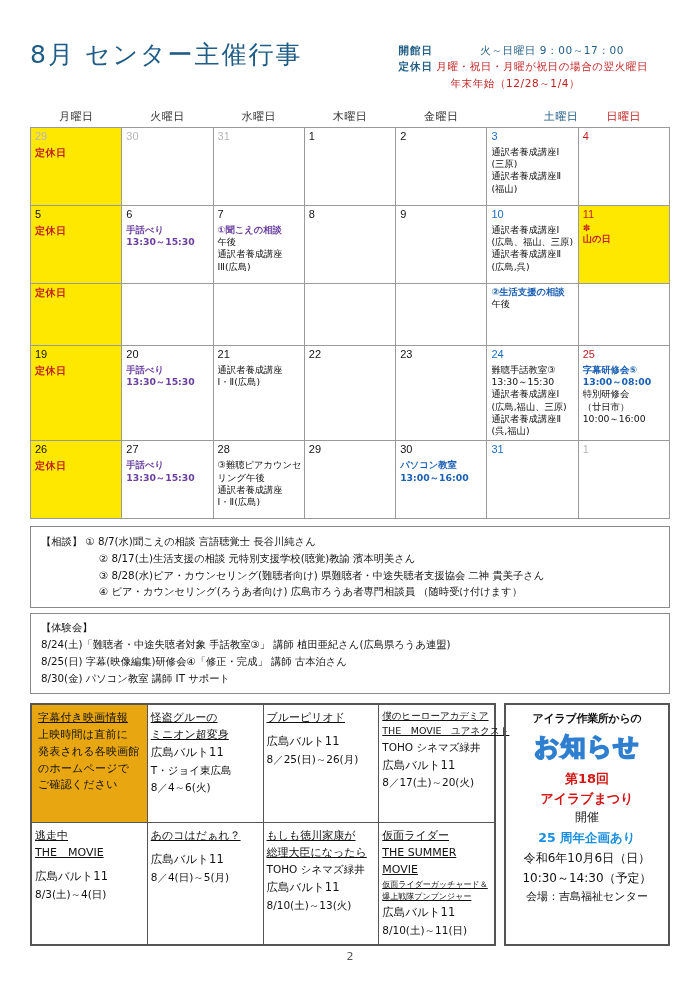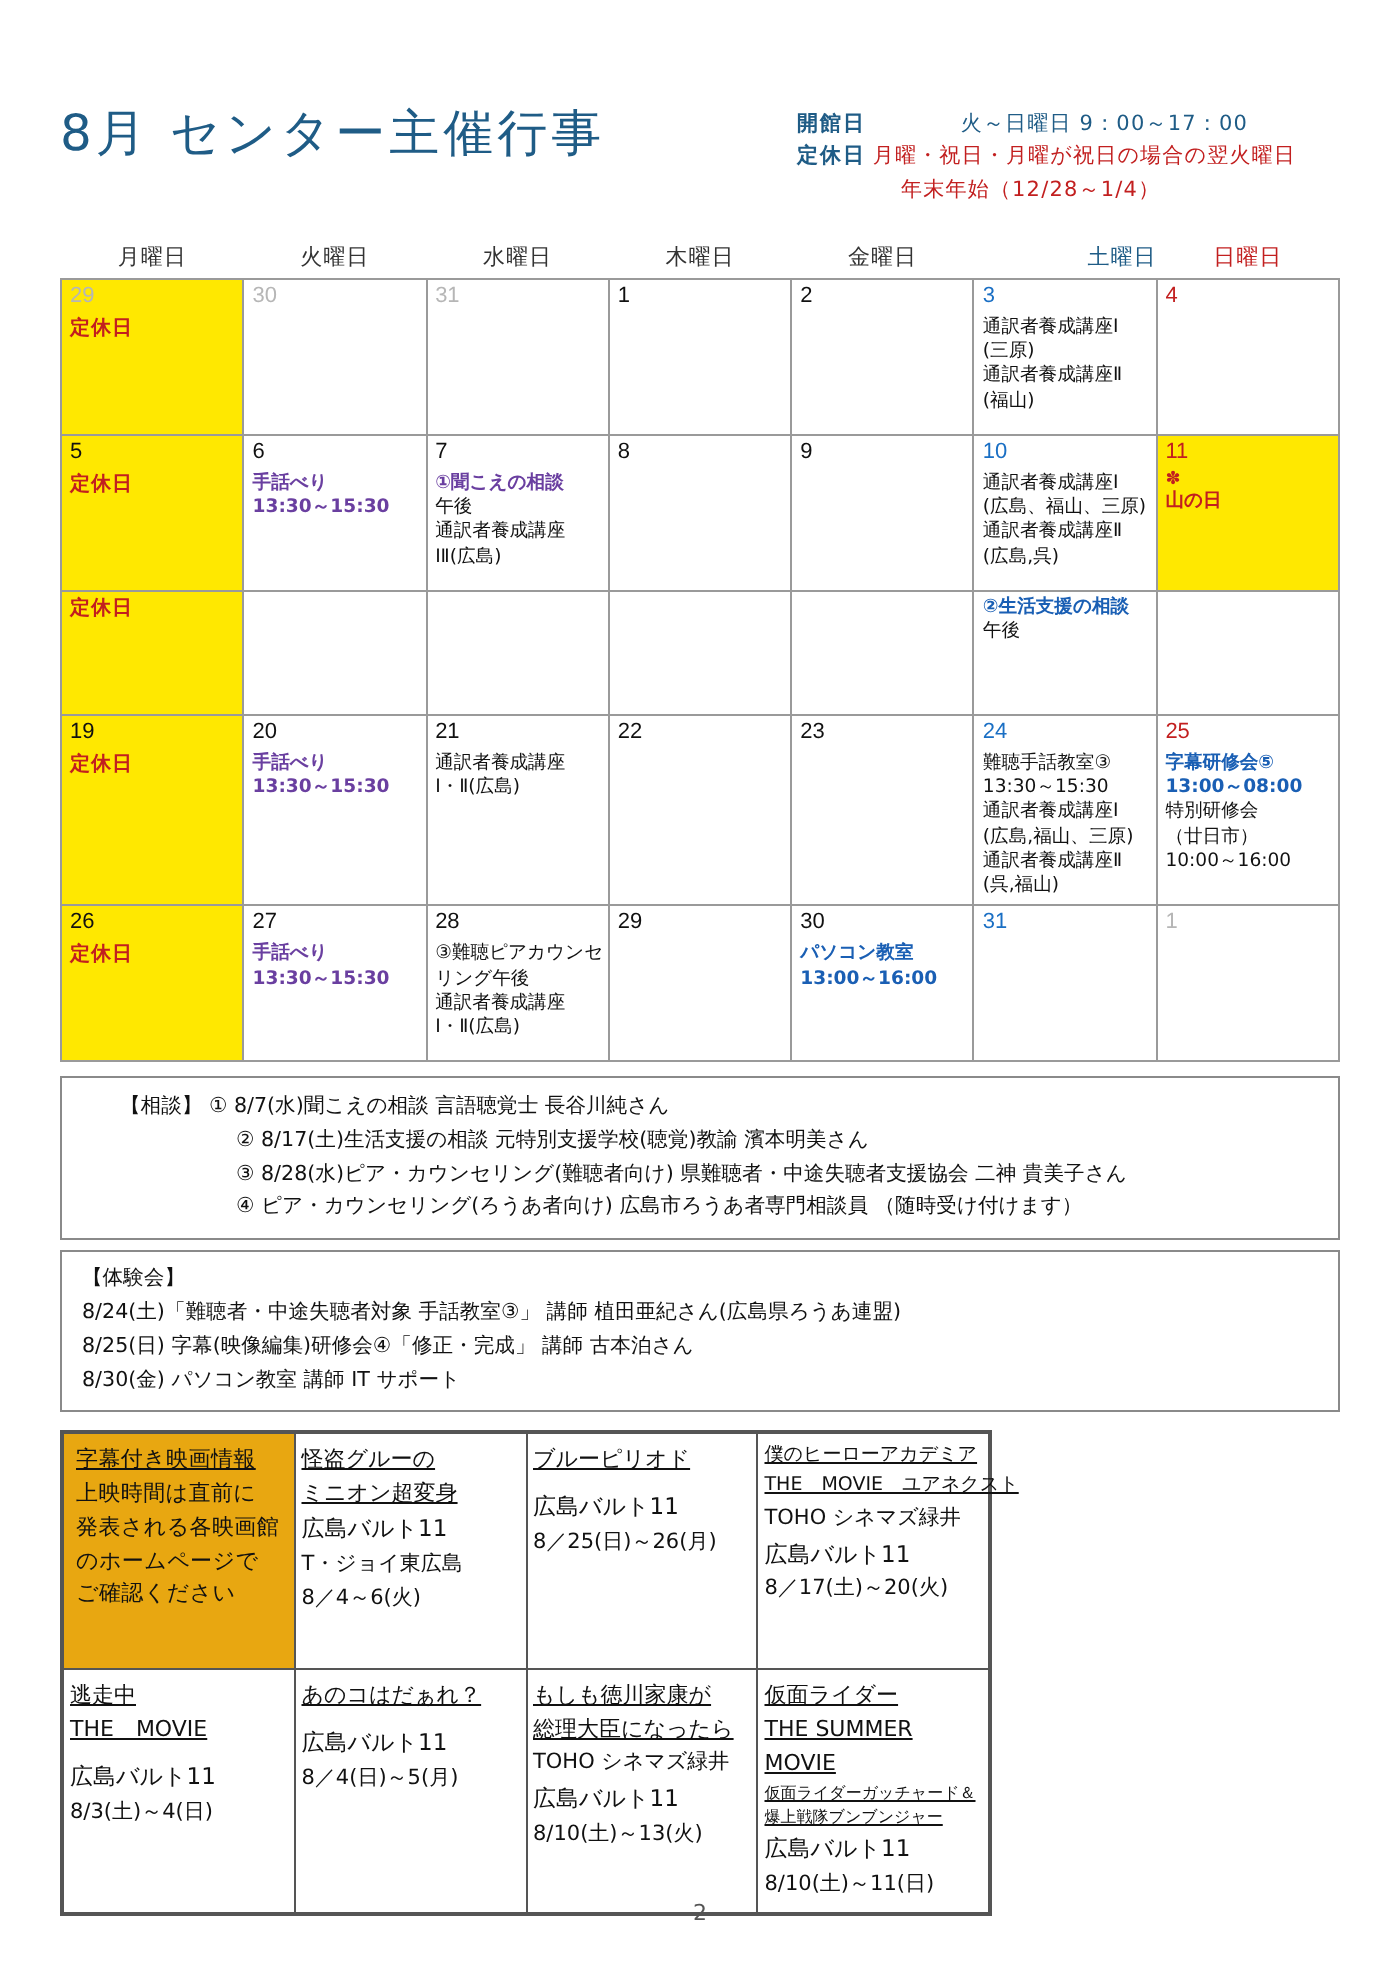--- a/index.html
+++ b/index.html
@@ -4,21 +4,21 @@
 <style>
   html,body{margin:0;padding:0;}
   body{
     width:700px;height:991px;
     background:#ffffff;
     font-family:"DejaVu Sans","Liberation Sans",sans-serif;
     color:#111;
     position:relative;
     overflow:hidden;
   }
-  .page{position:relative;width:700px;height:991px;box-sizing:border-box;padding:12px 30px;}
+  .page{position:relative;width:700px;height:991px;box-sizing:border-box;padding:0 30px;}
 
   
   .hdr{display:flex;align-items:flex-start;justify-content:space-between;padding-top:38px;}
   .title{
     font-size:25px;color:#1f5c86;letter-spacing:2px;
     font-family:"DejaVu Sans","Liberation Sans",sans-serif;
     white-space:nowrap;
   }
   .hoursbox{font-size:10.5px;line-height:1.55;padding-top:4px;margin-right:22px;}
   .hrow{white-space:nowrap;}
@@ -53,21 +53,21 @@
   .closed{color:#c21f1f;font-weight:bold;font-size:10px;letter-spacing:.5px;}
   .ev{white-space:nowrap;}
   .ev.blk{color:#111;}
   .ev.pur{color:#6a3fa0;font-weight:bold;}
   .ev.blue{color:#1a5fb4;font-weight:bold;}
   .ev.red{color:#c21f1f;font-weight:bold;}
   .mark{color:#c21f1f;font-size:9px;line-height:1;}
 
   
   .notes{border:1px solid #8a8a8a;margin-top:7px;padding:6px 10px 7px;font-size:10.3px;line-height:1.62;}
-  .notes .ln{white-space:nowrap;margin-left:19px;}
+  .notes .ln{white-space:nowrap;}
   .notes .hang{padding-left:58px;}
   .notes2{border:1px solid #8a8a8a;margin-top:5px;padding:5px 10px 6px;font-size:10.3px;line-height:1.66;}
 
   
   .bottom{display:flex;margin-top:9px;gap:8px;}
   .movies{border:1px solid #555;width:466px;box-sizing:border-box;}
   .mtab{width:100%;border-collapse:collapse;table-layout:fixed;}
   .mtab td{
     border:1px solid #555;vertical-align:top;padding:4px 3px 5px;
     text-align:left;font-size:10px;line-height:1.5;height:107px;
@@ -369,16 +369,27 @@
                 <div class="mt sm">仮面ライダーガッチャード＆</div>
                 <div class="mt sm">爆上戦隊ブンブンジャー</div>
                 <div class="mv big">広島バルト11</div>
                 <div class="mv">8/10(土)～11(日)</div>
               </td>
         </tr>
       </tbody>
         </table>
     </div>
 
+    <div class="notice">
+      <div class="nt1">アイラブ作業所からの</div>
+      <div class="nt-big">お知らせ</div>
+      <div class="nt-red">第18回</div>
+      <div class="nt-red">アイラブまつり</div>
+      <div class="nt-line">開催</div>
+      <div class="nt-blue">25 周年企画あり</div>
+      <div class="nt-line">令和6年10月6日（日）</div>
+      <div class="nt-line">10:30～14:30（予定）</div>
+      <div class="nt-line sm">会場：吉島福祉センター</div>
+    </div>
   </div>
 
   <div class="pageno">2</div>
 </div>
 
 </body></html>

